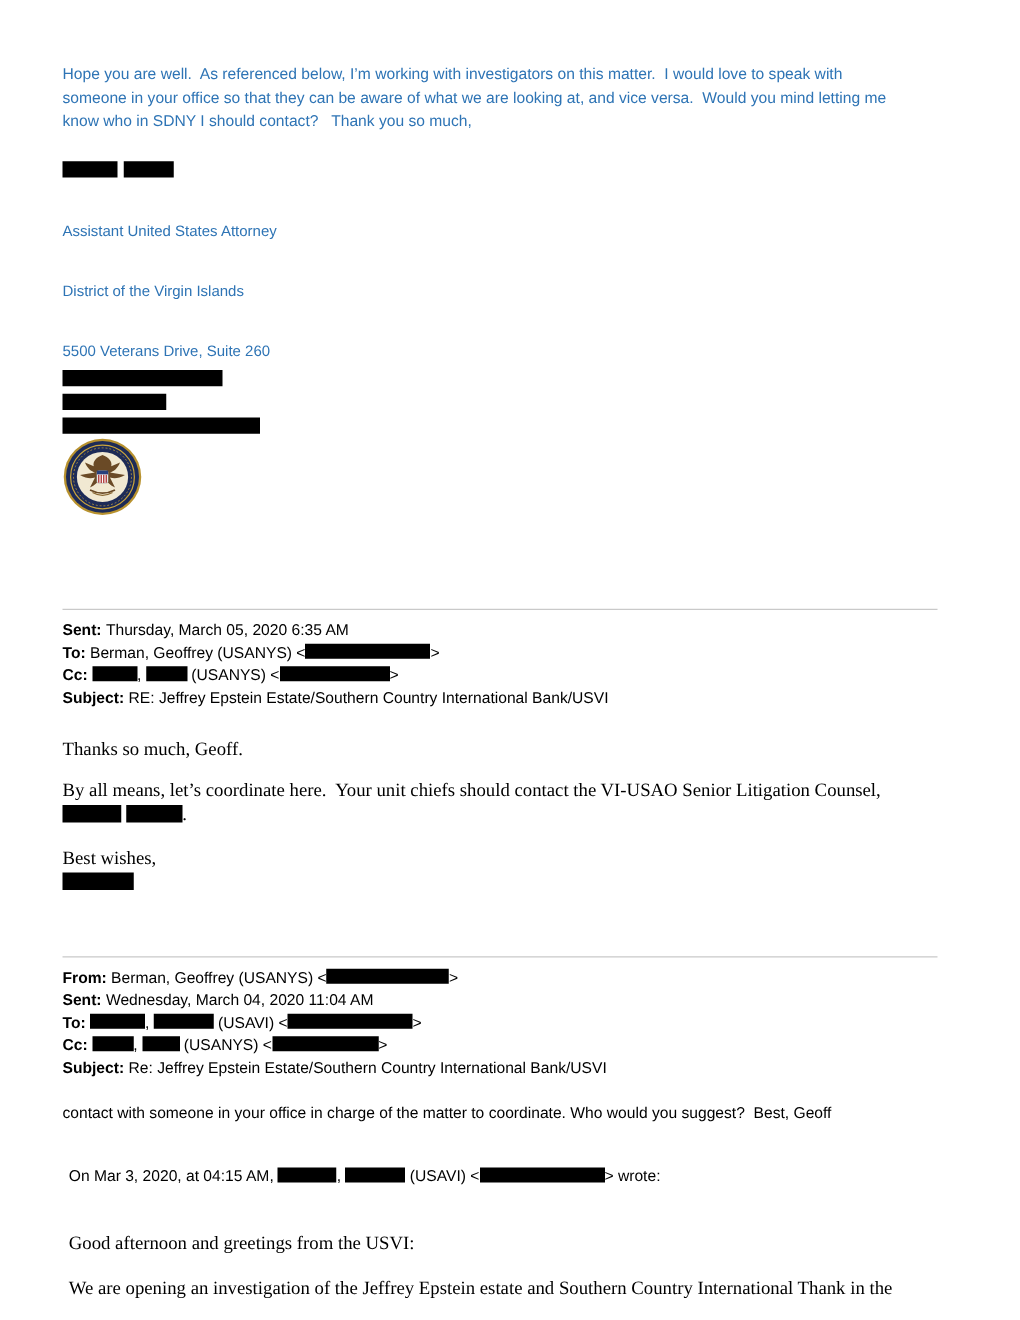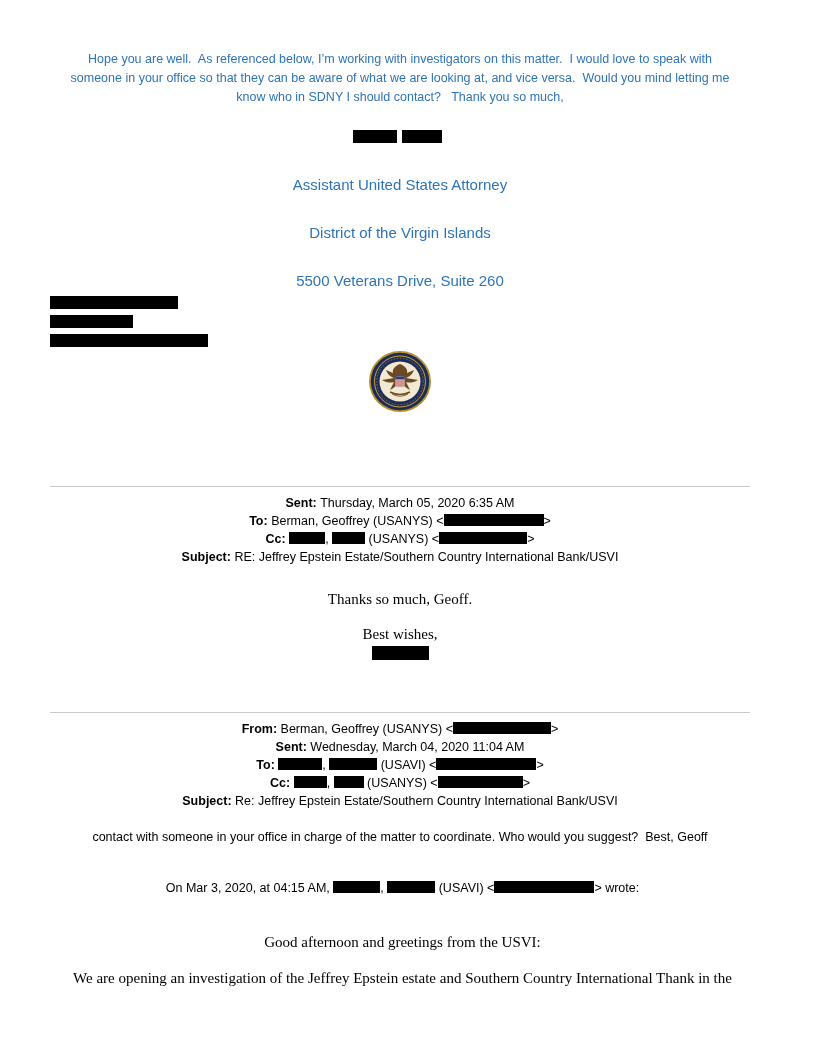--- a/index.html
+++ b/index.html
@@ -1,30 +1,30 @@
 <!DOCTYPE html>
 <html><head>
 <meta charset="utf-8">
 <style>
   html,body{margin:0;padding:0;background:#fff;}
   body{width:816px;height:1056px;font-family:"Liberation Sans",sans-serif;color:#000;overflow:hidden;}
-  .page{padding:50px 66px 0 50px;text-align:center;}
+  .page{padding:50px 66px 0 50px;}
   .t{white-space:pre-wrap;}
   .sans{font-size:12.5px;line-height:19px;}
   .blue{color:#2E74B5;}
   .hdr{font-size:12.5px;line-height:18px;}
   .hdr .b{font-weight:bold;}
   .serif{font-family:"Liberation Serif","DejaVu Serif",serif;font-size:15px;line-height:19px;}
   .redact{display:inline-block;background:#000;height:12px;vertical-align:-1px;}
   .serif .redact{height:14px;vertical-align:-2px;}
   .rule{border:0;border-top:1px solid #c9c9c9;margin:0;height:0;}
   .sig-names{margin-top:21px;}
   .sig-names .redact{height:13px;margin-right:5px;}
   .sig-title{margin-top:5px;}
-  .sig-line{font-size:15px;line-height:18px;margin-top:30px;}
+  .sig-line{font-size:12px;line-height:18px;margin-top:30px;}
   .sig-bar{margin-top:6px;}
   .sig-bar .redact{height:13px;display:block;}
   .seal-wrap{margin-top:3px;}
   .rule-1{margin-top:69px;}
   .hdr-block{padding-top:7px;}
   .body1-p1{margin-top:24px;}
   .body1-p2{margin-top:14px;}
   .body1-closing{margin-top:16px;}
   .rule-2{margin-top:49px;}
   .body2{margin-top:18px;}
@@ -82,20 +82,24 @@
   <hr class="rule rule-1">
   <div class="hdr hdr-block">
     <div><span class="b t">Sent: </span><span class="t">Thursday, March 05, 2020 6:35 AM</span></div>
     <div><span class="b t">To: </span><span class="t">Berman, Geoffrey (USANYS) &lt;</span><span class="redact" style="width:100px"></span><span class="t">&gt;</span></div>
     <div><span class="b t">Cc: </span><span class="redact" style="width:36px"></span><span class="t">, </span><span class="redact" style="width:33px"></span><span class="t"> (USANYS) &lt;</span><span class="redact" style="width:88px"></span><span class="t">&gt;</span></div>
     <div><span class="b t">Subject: </span><span class="t">RE: Jeffrey Epstein Estate/Southern Country International Bank/USVI</span></div>
   </div>
 
   <div class="serif">
     <div class="body1-p1 t">Thanks so much, Geoff.</div>
+    <div class="body1-p2">
+      <div class="t">By all means, let’s coordinate here.  Your unit chiefs should contact the VI-USAO Senior Litigation Counsel,</div>
+      <div><span class="redact" style="width:47px"></span><span class="t"> </span><span class="redact" style="width:45px"></span><span class="t">.</span></div>
+    </div>
     <div class="body1-closing">
       <div class="t">Best wishes,</div>
       <div><span class="redact" style="width:57px"></span></div>
     </div>
   </div>
 
   <hr class="rule rule-2">
   <div class="hdr hdr-block">
     <div><span class="b t">From: </span><span class="t">Berman, Geoffrey (USANYS) &lt;</span><span class="redact" style="width:98px"></span><span class="t">&gt;</span></div>
     <div><span class="b t">Sent: </span><span class="t">Wednesday, March 04, 2020 11:04 AM</span></div>

